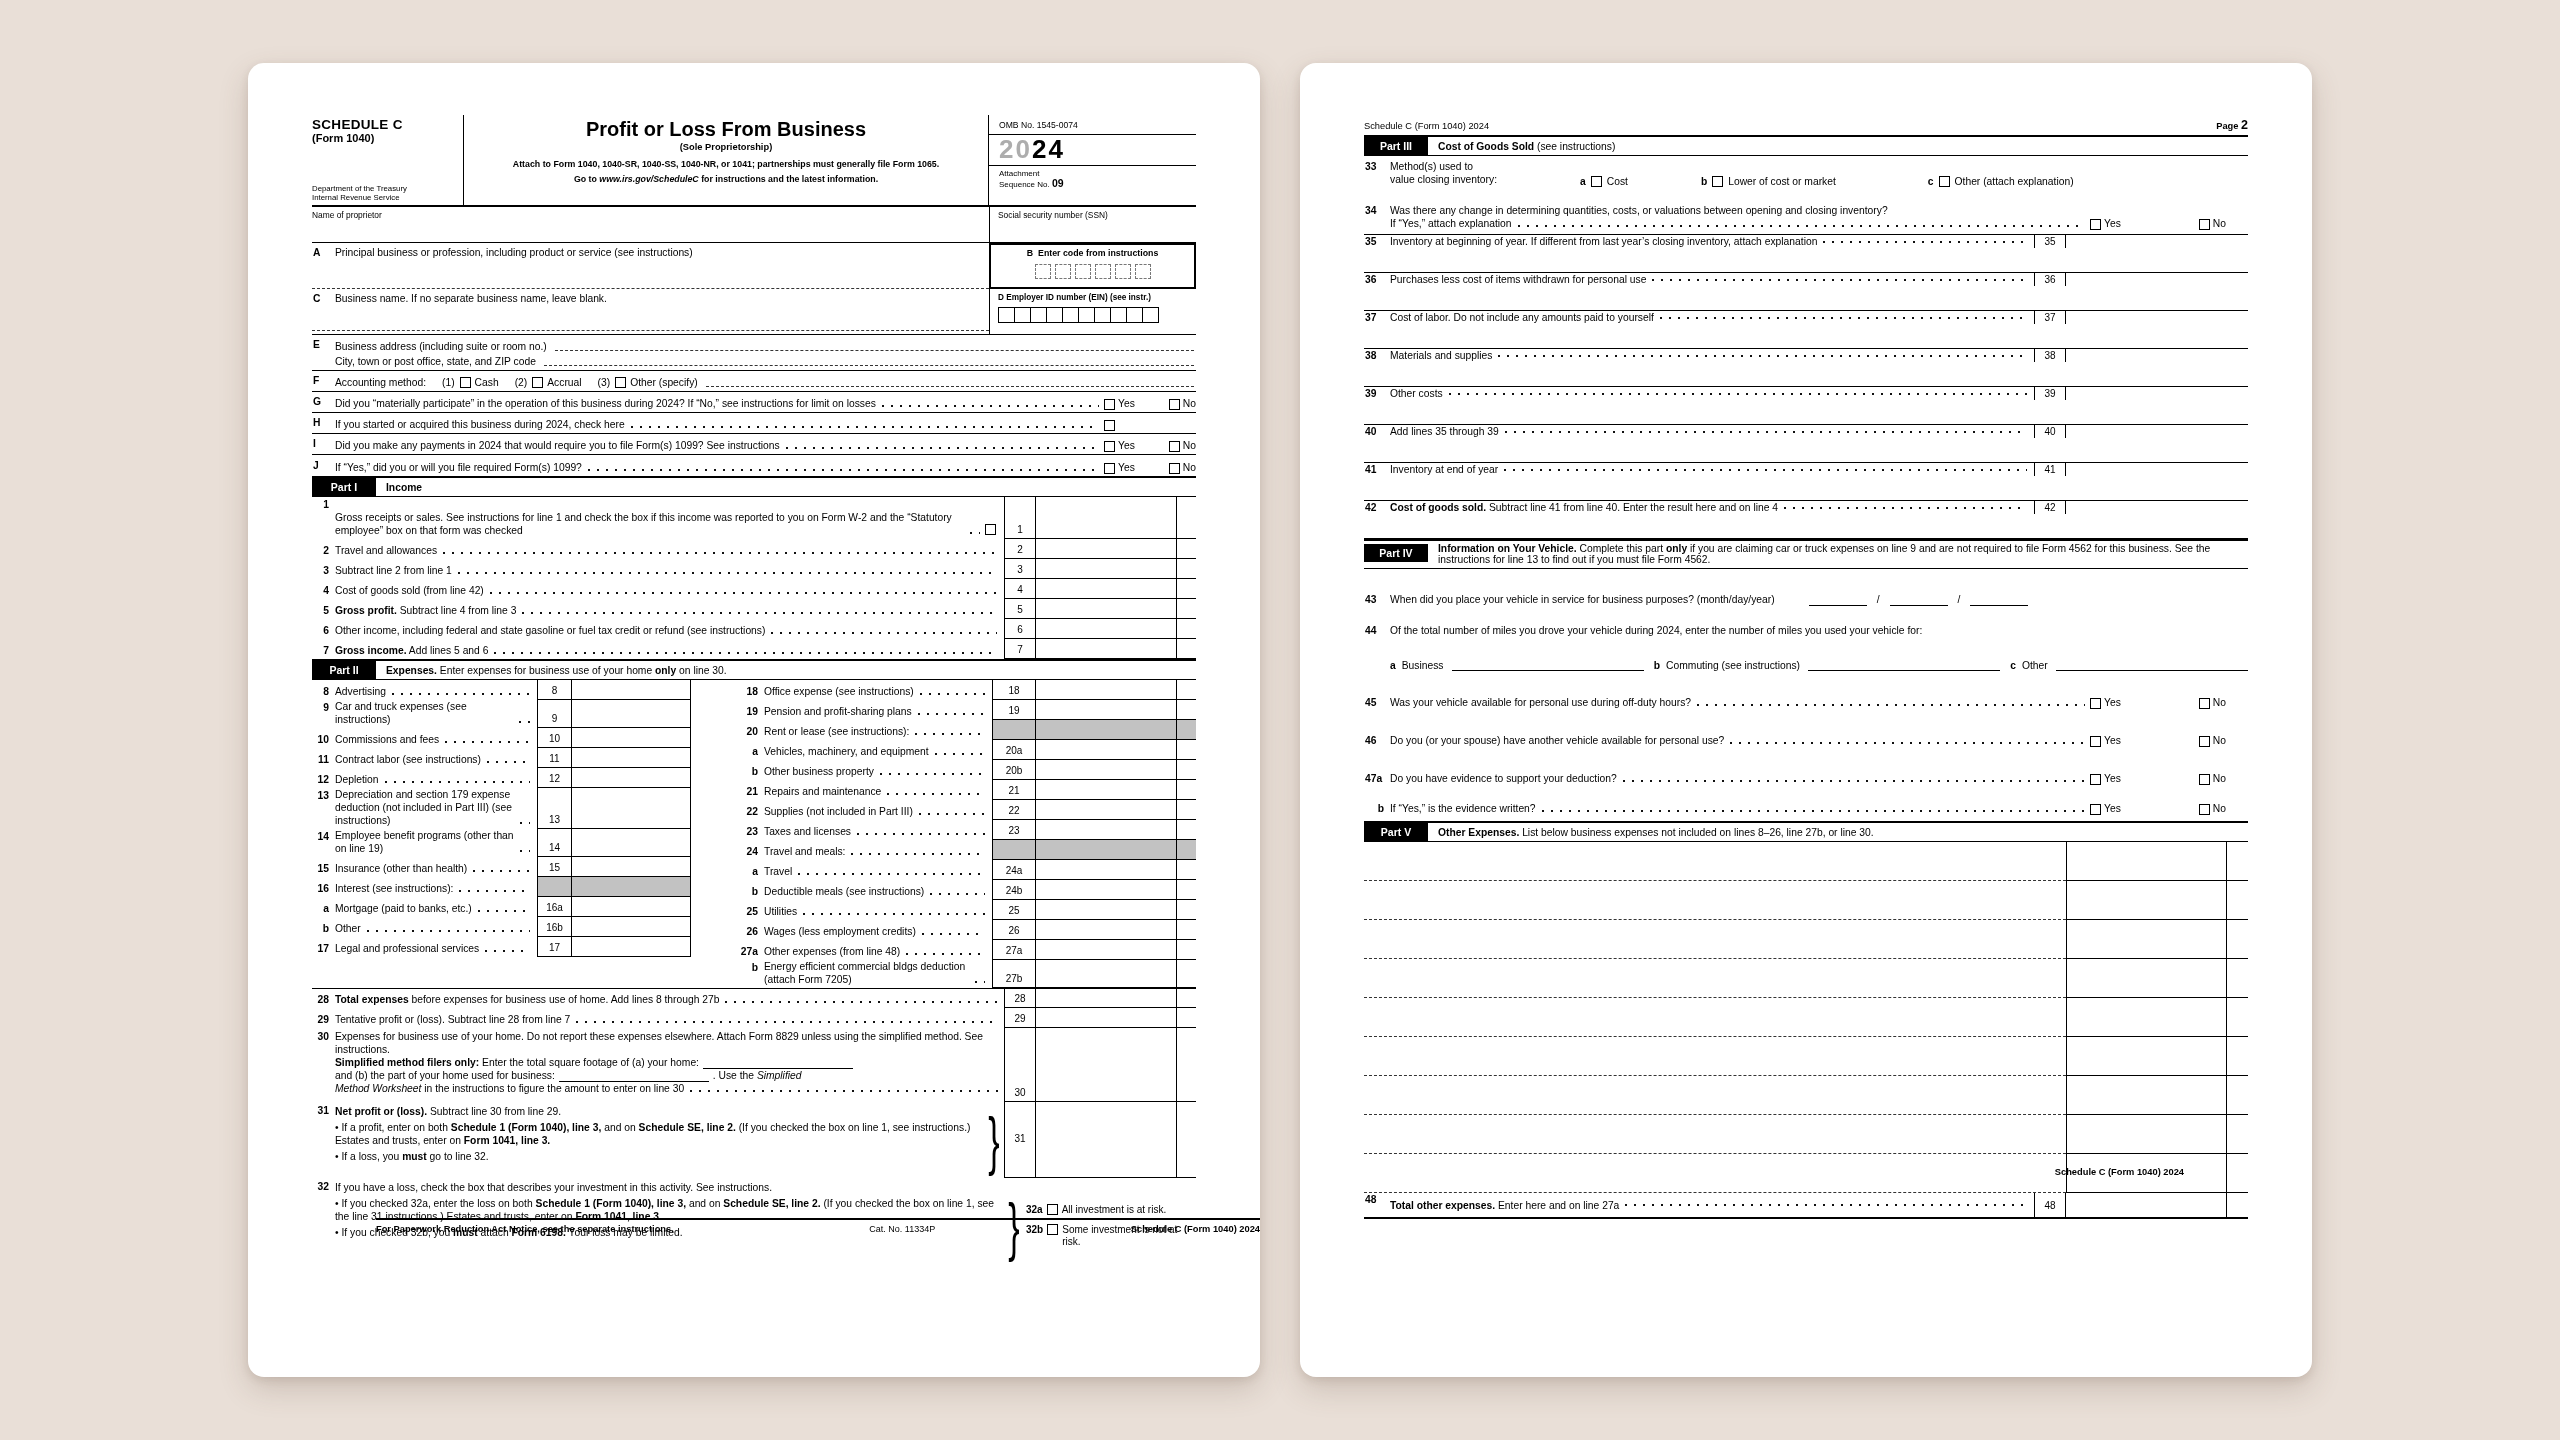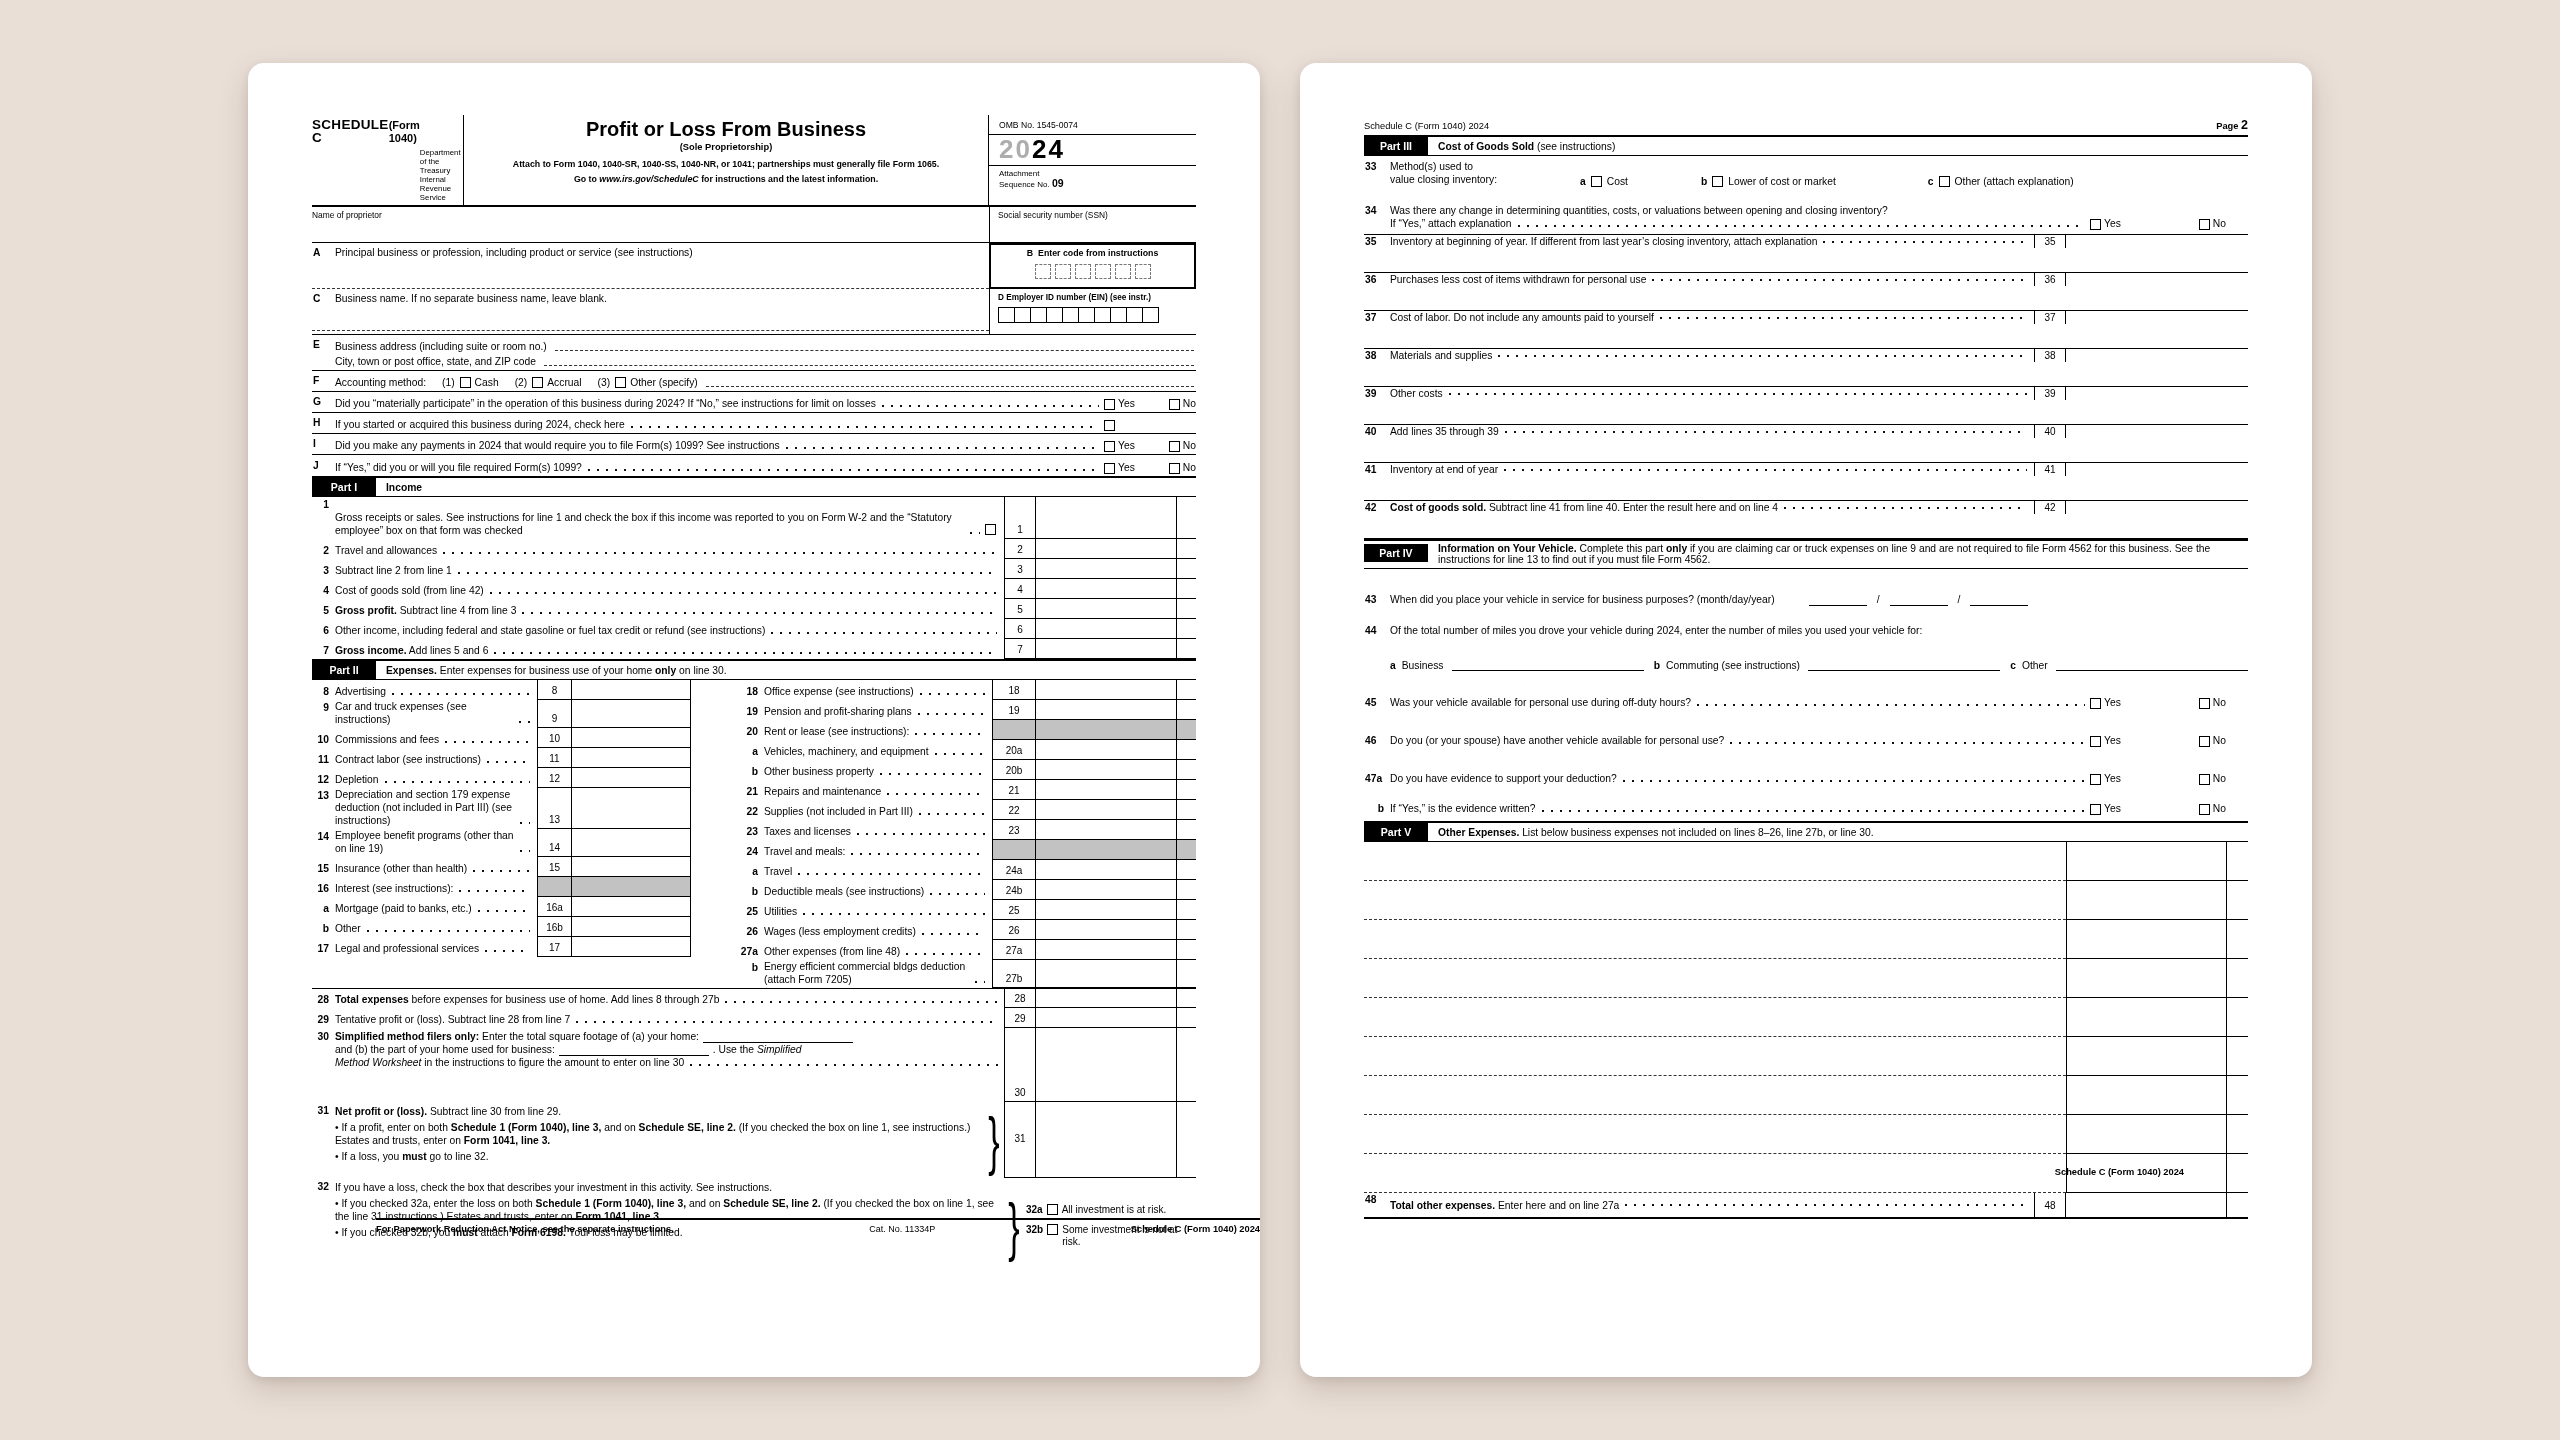--- a/index.html
+++ b/index.html
@@ -14,21 +14,21 @@
 .dotsC{align-self:center;margin:0 5px 0 6px}
 .rnum{width:23px;font-weight:bold;display:flex;justify-content:flex-end;align-items:flex-end;padding:0 6px 2px 0;flex:none}
 .rnumL{justify-content:flex-start;padding:0 4px 2px 1px}
 .rtop{align-items:flex-start;padding-top:2px}
 .sub{justify-content:flex-end!important;padding-right:6px!important}
 .rlab{flex:1 1 auto;display:flex;align-items:flex-end;min-width:0;padding:0 2px 2px 0}
 .txt{max-width:100%}
 .lab{flex:none}
 
 .hdr{display:flex;border-bottom:2.5px solid #000;height:92px}
-.hdr-left{width:151px;display:flex;flex-direction:row;padding:3px 6px 3px 0}
+.hdr-left{width:151px;display:flex;flex-direction:column;padding:3px 6px 3px 0}
 .sched{font-size:13.5px;font-weight:bold;letter-spacing:.3px}
 .formnum{font-size:11px;font-weight:bold;margin-top:1px}
 .dept{font-size:7.8px;line-height:9px;margin-top:auto}
 .hdr-center{width:526px;border-left:1px solid #000;border-right:1px solid #000;text-align:center;padding:2px 10px 3px;display:flex;flex-direction:column}
 .ftitle{font-size:20px;font-weight:bold;line-height:24px}
 .fsub{font-size:9.3px;font-weight:bold}
 .fattach{font-size:8.8px;font-weight:bold;margin-top:4px}
 .fgoto{font-size:8.8px;font-weight:bold;margin-top:2px}
 .hdr-right{width:207px;display:flex;flex-direction:column}
 .omb{font-size:8.6px;padding:4px 0 2px 10px;border-bottom:1px solid #000}
@@ -702,20 +702,21 @@
    <span class="lc1">
           <span>29</span>
         </span>
    <span class="amt1"></span>
    <span class="cents1"></span>
   </div>
 
   <div class="blk30">
    <span class="rnum rtop">30</span>
    <div class="blk30txt">
+    <div>Expenses for business use of your home. Do not report these expenses elsewhere. Attach Form 8829 unless using the simplified method. See instructions.</div>
     <div class="l30line">
             <span><span class="b">Simplified method filers only:</span><span> Enter the total square footage of (a) your home:</span></span>
             <span class="uline w150"></span>
           </div>
     <div class="l30line">
             <span>and (b) the part of your home used for business:</span>
             <span class="uline w150"></span>
             <span><span>. Use the </span><span class="i">Simplified</span></span>
           </div>
     <div class="l30line">

